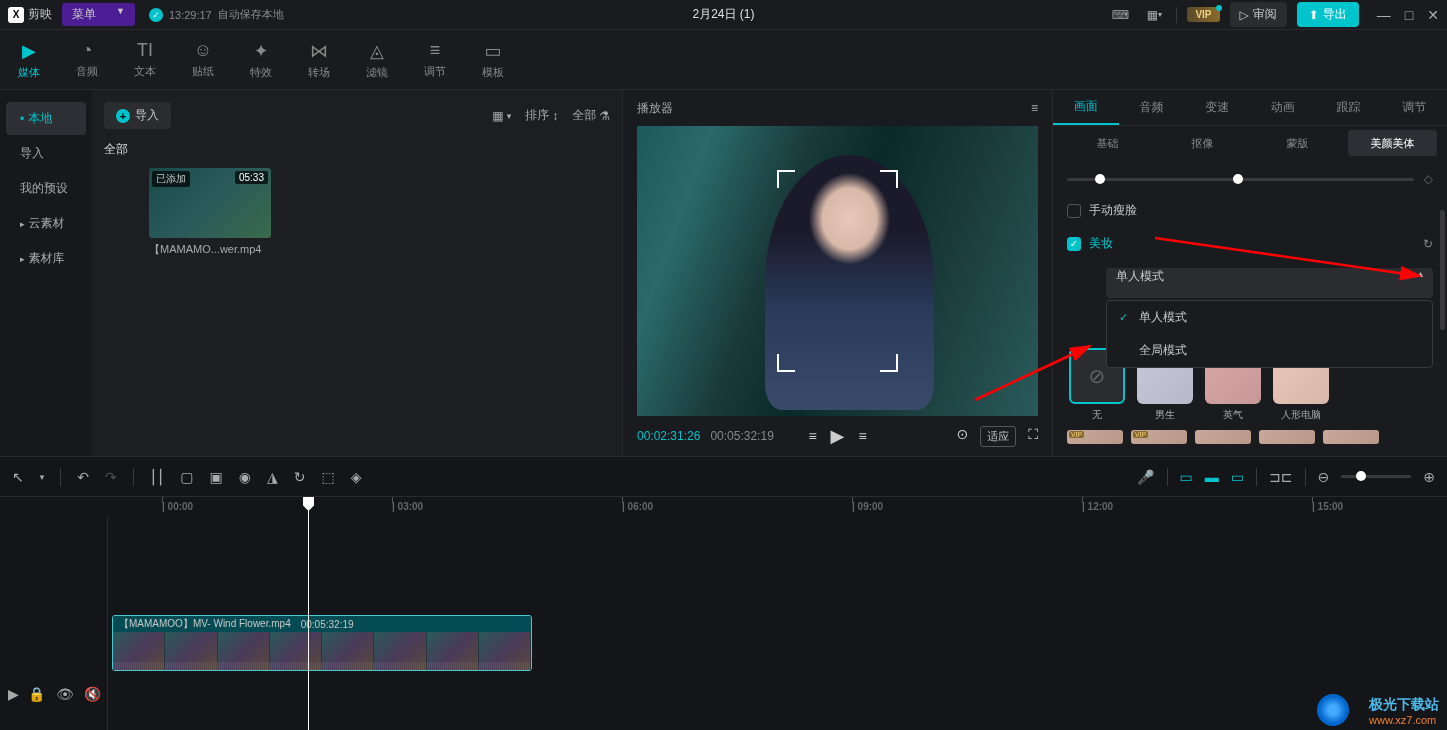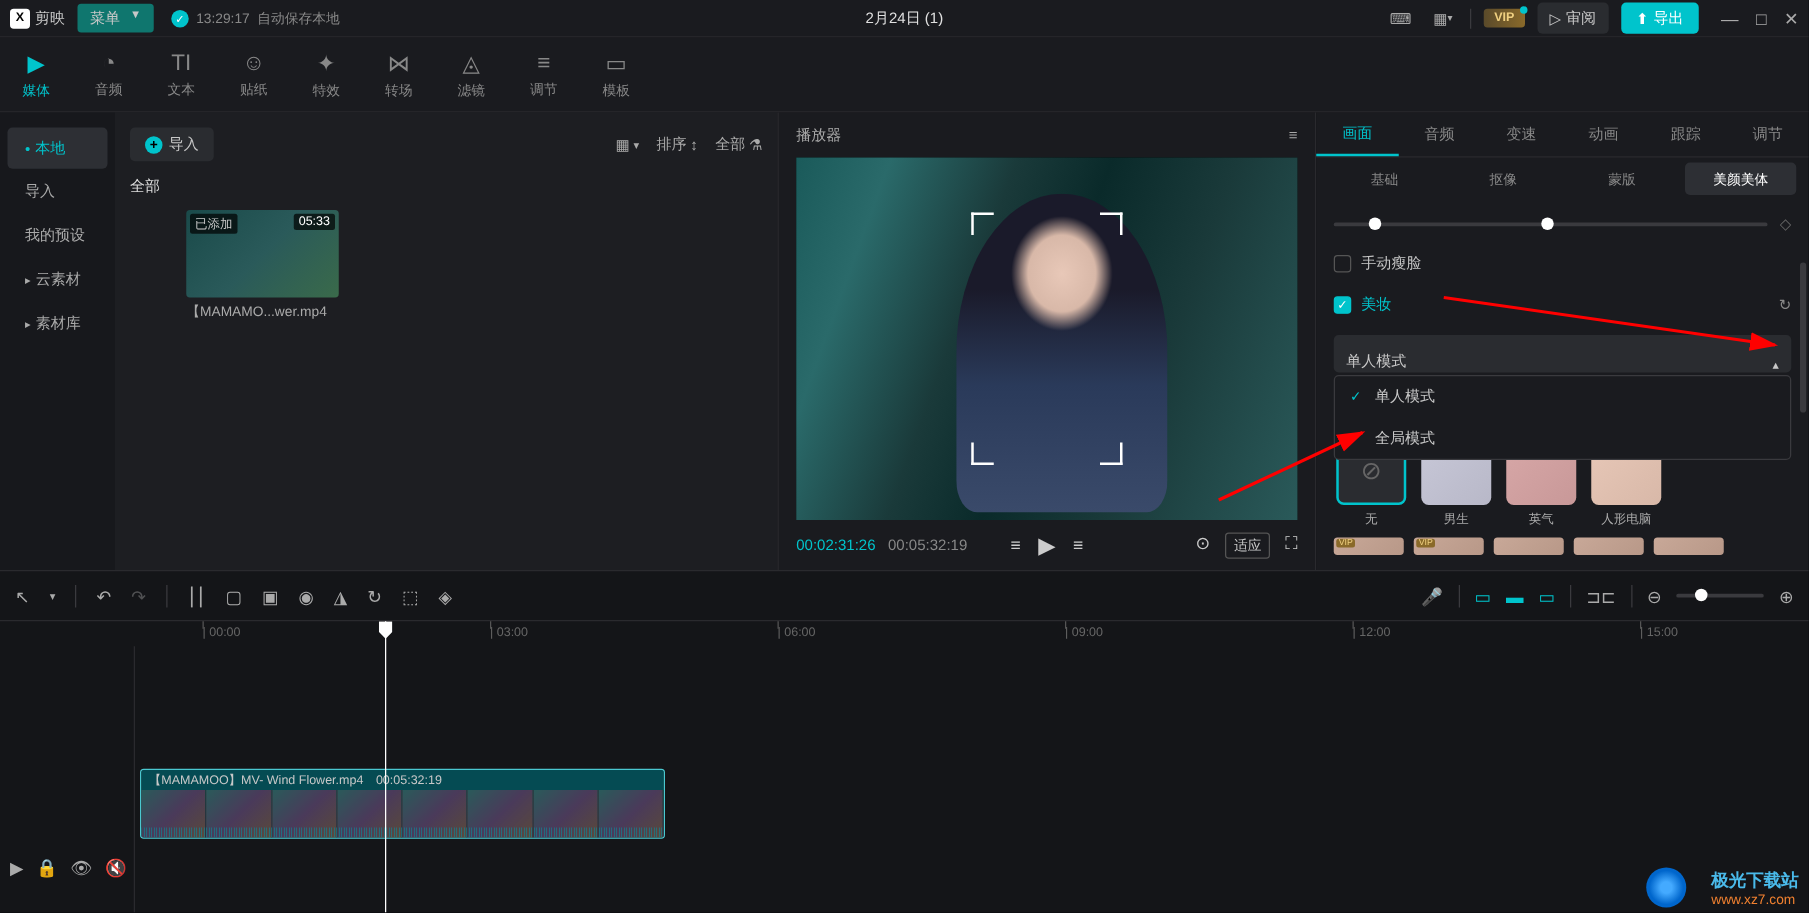--- a/index.html
+++ b/index.html
@@ -2,21 +2,21 @@
 <html><head>
 <meta charset="utf-8">
 <style>
 * { margin: 0; padding: 0; box-sizing: border-box; font-family: "Microsoft YaHei", sans-serif; }
 body { background: #0d0d10; color: #c8c8c8; font-size: 12px; overflow: hidden; width: 1447px; height: 730px; }
 
 
 .title-bar { height: 30px; background: #1a1b1f; display: flex; align-items: center; padding: 0 8px; border-bottom: 1px solid #2a2a2e; }
 .logo { display: flex; align-items: center; gap: 4px; margin-right: 10px; }
 .logo-icon { width: 16px; height: 16px; background: #fff; border-radius: 3px; display: flex; align-items: center; justify-content: center; color: #000; font-weight: bold; font-size: 10px; }
-.menu-btn { background: #0f766e; padding: 3px 10px; border-radius: 3px; cursor: pointer; display: flex; align-items: flex-start; gap: 8px; }
+.menu-btn { background: #4c1d95; padding: 3px 10px; border-radius: 3px; cursor: pointer; display: flex; align-items: flex-start; gap: 20px; }
 .save-info { display: flex; align-items: center; gap: 6px; margin-left: 14px; color: #888; font-size: 11px; }
 .save-dot { width: 14px; height: 14px; background: #00c4cc; border-radius: 50%; display: flex; align-items: center; justify-content: center; color: #fff; font-size: 9px; }
 .title-center { position: absolute; left: 50%; transform: translateX(-50%); color: #e0e0e0; font-size: 12px; }
 .title-right { margin-left: auto; display: flex; align-items: center; gap: 10px; }
 .tr-icon { width: 24px; height: 18px; display: flex; align-items: center; justify-content: center; cursor: pointer; color: #aaa; }
 .vip-badge { background: linear-gradient(90deg,#5a4a2a,#8a6a2a); color: #f0d080; padding: 2px 8px; border-radius: 3px; font-size: 10px; font-weight: bold; position: relative; }
 .vip-dot { position: absolute; top: -2px; right: -2px; width: 6px; height: 6px; background: #00c4cc; border-radius: 50%; }
 .review-btn { background: #2a2c30; padding: 4px 10px; border-radius: 4px; display: flex; align-items: center; gap: 4px; cursor: pointer; }
 .export-btn { background: #00c4cc; color: #fff; padding: 4px 12px; border-radius: 4px; display: flex; align-items: center; gap: 4px; cursor: pointer; font-weight: 500; }
 .win-controls { display: flex; gap: 14px; margin-left: 8px; }
@@ -81,21 +81,21 @@
 .rp-subtab { flex: 1; display: flex; align-items: center; justify-content: center; cursor: pointer; color: #888; border-radius: 4px; font-size: 11px; }
 .rp-subtab.active { background: #2d2f34; color: #fff; }
 .rp-content { flex: 1; padding: 12px 14px; overflow: visible; }
 .slider-row { display: flex; align-items: center; gap: 10px; margin-bottom: 16px; }
 .slider-track { flex: 1; height: 3px; background: #3a3a3e; border-radius: 2px; position: relative; }
 .slider-thumb { position: absolute; width: 10px; height: 10px; background: #fff; border-radius: 50%; top: -4px; }
 .check-row { display: flex; align-items: center; gap: 8px; margin: 16px 0; cursor: pointer; }
 .checkbox { width: 14px; height: 14px; border: 1px solid #555; border-radius: 3px; display: flex; align-items: center; justify-content: center; }
 .checkbox.checked { background: #00c4cc; border-color: #00c4cc; color: #fff; font-size: 10px; }
 .reset-icon { margin-left: auto; cursor: pointer; color: #888; }
-.dropdown { background: #2a2c30; height: 30px; border-radius: 4px; display: flex; align-items: flex-end; padding: 0 10px; cursor: pointer; margin-bottom: 6px; position: relative; }
+.dropdown { background: #2a2c30; height: 30px; border-radius: 4px; display: flex; align-items: flex-start; padding: 0 10px; cursor: pointer; margin-bottom: 6px; position: relative; margin-left: 39px; }
 .dropdown-caret { margin-left: auto; font-size: 10px; }
 .dropdown-menu { position: absolute; top: 32px; left: 0; right: 0; background: #1a1b1f; border: 1px solid #3a3a3e; border-radius: 4px; z-index: 100; }
 .dd-item { padding: 8px 12px; display: flex; align-items: center; gap: 8px; cursor: pointer; }
 .dd-check { color: #00c4cc; width: 12px; font-size: 11px; }
 .rp-scrollbar { position: absolute; right: 2px; top: 120px; width: 5px; height: 120px; background: #3a3a3e; border-radius: 3px; }
 
 .preset-grid { display: flex; gap: 8px; margin-top: 50px; flex-wrap: wrap; }
 .preset-item { width: 60px; display: flex; flex-direction: column; align-items: center; gap: 4px; }
 .preset-thumb { width: 56px; height: 56px; border-radius: 6px; background: linear-gradient(135deg,#d8b8a8,#c8a898); }
 .preset-thumb.none { background: #2a2c30; display: flex; align-items: center; justify-content: center; border: 2px solid #00c4cc; }
@@ -106,21 +106,21 @@
 
 
 .timeline-area { height: 274px; background: #141518; border-top: 1px solid #2a2a2e; display: flex; flex-direction: column; }
 .tl-toolbar { height: 40px; display: flex; align-items: center; padding: 0 12px; gap: 16px; border-bottom: 1px solid #2a2a2e; }
 .tl-tool { cursor: pointer; color: #aaa; font-size: 14px; }
 .tl-divider { width: 1px; height: 18px; background: #3a3a3e; }
 .tl-right { margin-left: auto; display: flex; gap: 12px; align-items: center; }
 .tl-zoom-slider { width: 70px; height: 3px; background: #3a3a3e; border-radius: 2px; position: relative; }
 .tl-zoom-thumb { position: absolute; left: 15px; top: -4px; width: 10px; height: 10px; background: #fff; border-radius: 50%; }
 
-.tl-ruler { height: 20px; position: relative; margin-left: 158px; }
+.tl-ruler { height: 20px; position: relative; margin-left: 158px; font-weight: bold; }
 .tl-tick { position: absolute; top: 4px; color: #666; font-size: 10px; }
 .tl-tick::before { content: ''; position: absolute; left: 0; top: -4px; width: 1px; height: 6px; background: #555; }
 
 .tl-tracks { flex: 1; position: relative; display: flex; }
 .tl-leftcol { width: 108px; border-right: 1px solid #2a2a2e; display: flex; flex-direction: column; }
 .tl-leftcol-icons { display: flex; gap: 10px; padding: 8px; margin-top: auto; margin-bottom: 20px; }
 .tl-cover { width: 48px; height: 40px; background: #2a2c30; margin: 100px 0 0 4px; border-radius: 3px; display: flex; align-items: center; justify-content: center; font-size: 11px; }
 .tl-track-area { flex: 1; position: relative; }
 .playhead { position: absolute; left: 200px; top: -20px; bottom: 0; width: 1px; background: #fff; z-index: 50; }
 .playhead::before { content: ''; position: absolute; top: 0; left: -5px; width: 11px; height: 14px; background: #fff; clip-path: polygon(0 0, 100% 0, 100% 60%, 50% 100%, 0 60%); }

